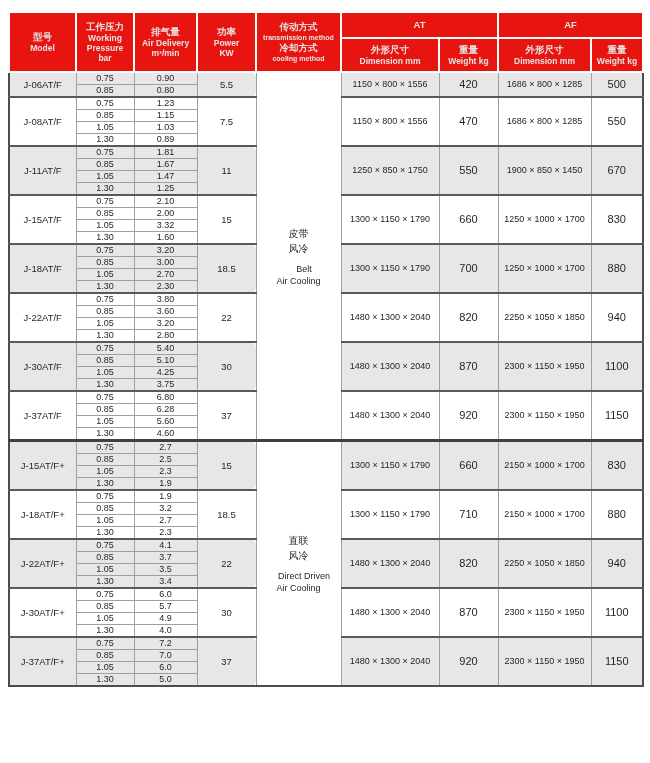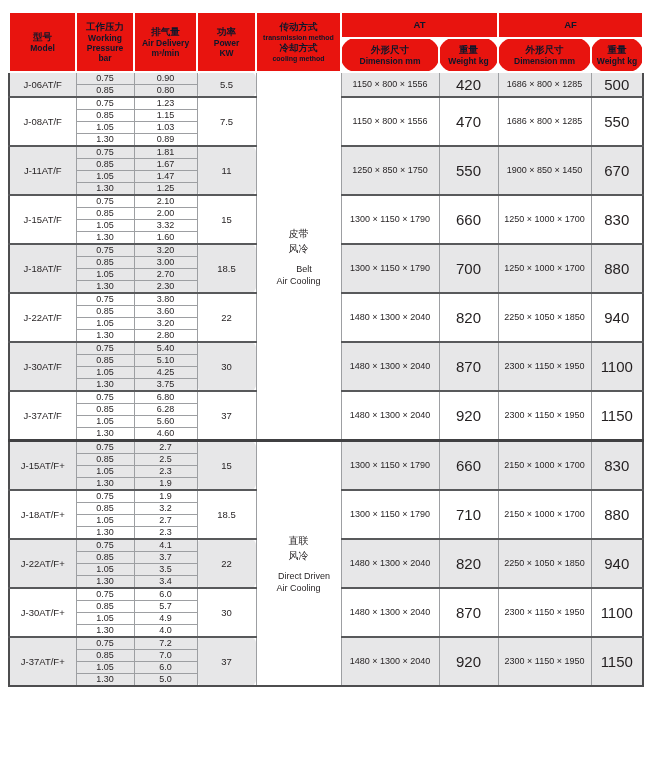--- a/index.html
+++ b/index.html
@@ -16,45 +16,45 @@
   .title-bar{display:flex; align-items:center; gap:9px; padding:12px 0 0 10px; height:40px;}
   .title-zh{color:var(--orange); font-size:24px; letter-spacing:2px;}
   .title-sep{width:2px; height:20px; background:var(--orange);}
   .title-en{color:var(--orange); font-size:12px; font-weight:bold;}
 
   table.params-table{
     border-collapse:collapse; table-layout:fixed; width:634px;
     margin:11px 0 0 8px; border:2px solid var(--dark);
   }
   thead th{
-    background:var(--red); color:#0f172a; border:2px solid #fff;
+    background:var(--red); color:#e5e5e5; border:2px solid #fff;
     padding:1px 0; font-weight:bold; text-align:center; vertical-align:middle;
   }
   .th-zh{font-size:9.5px; line-height:12px;}
   .th-en{font-size:8.5px; line-height:10px; font-weight:bold;}
   .th-en-small{font-size:7px; line-height:9px; font-weight:bold;}
   tr.hrow1 th{height:26px;}
-  tr.hrow2 th{height:34px;border-radius:15px;}
+  tr.hrow2 th{height:34px;}
 
   tbody td{
     border:1px solid var(--grid); text-align:center; vertical-align:middle;
     font-size:9px; height:12px; line-height:11px; padding:0;
   }
   tr.shade td{background:var(--shade);}
   tr.plain td{background:#fff;}
   tr.group-start td{border-top:2px solid #58595b;}
   tr.section-start td{border-top:3px solid #404042;}
   td.model-cell{font-size:9.5px;}
   td.power-cell{font-size:9.5px;border-radius:6px;}
   td.method-cell{background:#fff !important; vertical-align:middle;}
   .method-zh{font-size:10px; line-height:15px;text-align:center;}
   .method-en{font-size:9px; line-height:12px;}
   .method-gap{margin-top:7px;padding-left:11px;}
   td.dim-cell{font-size:9px;margin-top:10px;}
-  td.weight-cell{font-size:15px;margin-top:16px;}
+  td.weight-cell{font-size:11px;margin-top:16px;}
 
   .notes{width:634px; margin:7px 8px 0; text-align:right;}
   .note-zh{font-size:9.5px; font-weight:bold; line-height:13px;}
   .note-en{font-size:8px; line-height:11px; margin-top:1px;}
 </style>
 </head>
 <body>
 
 <div class="page">
 

